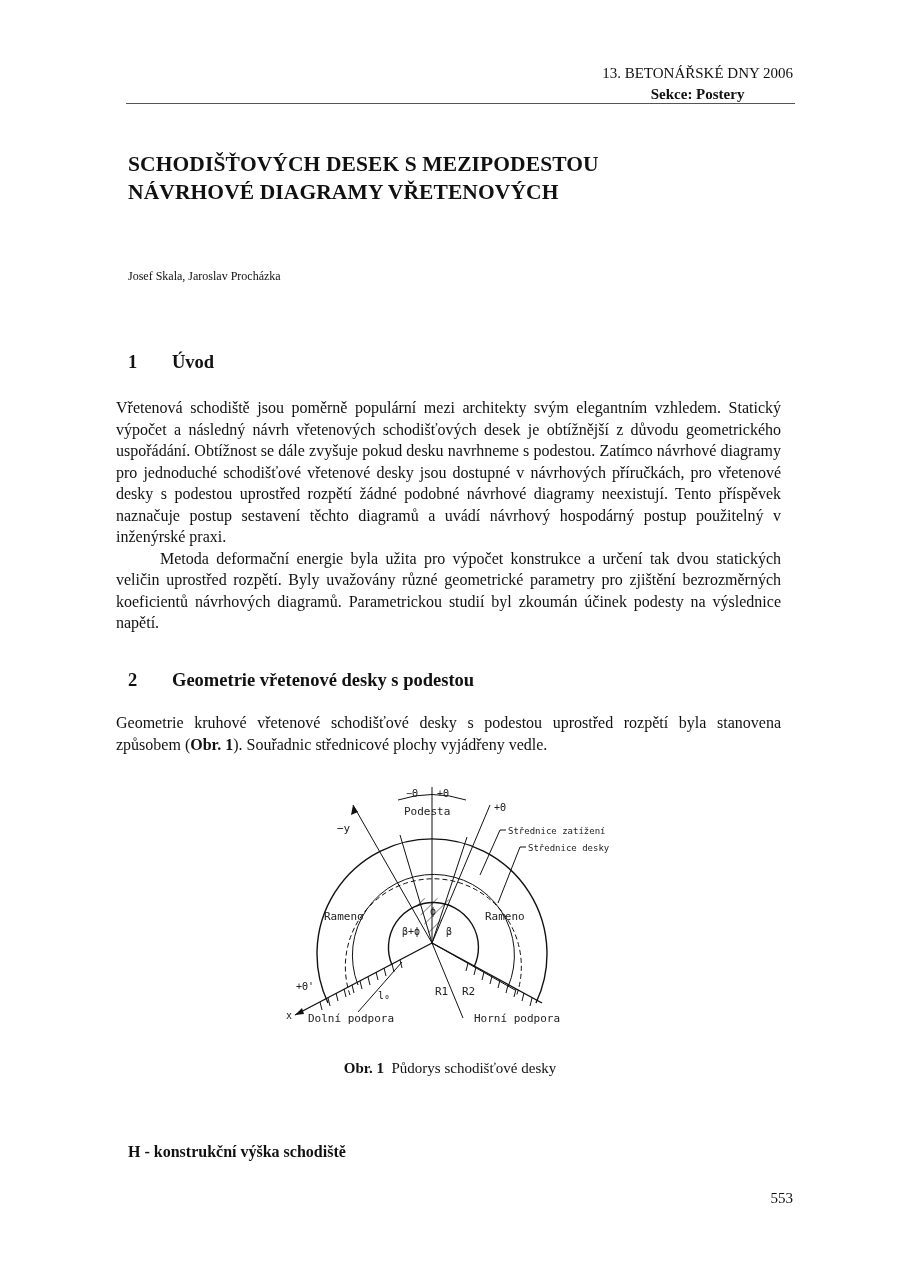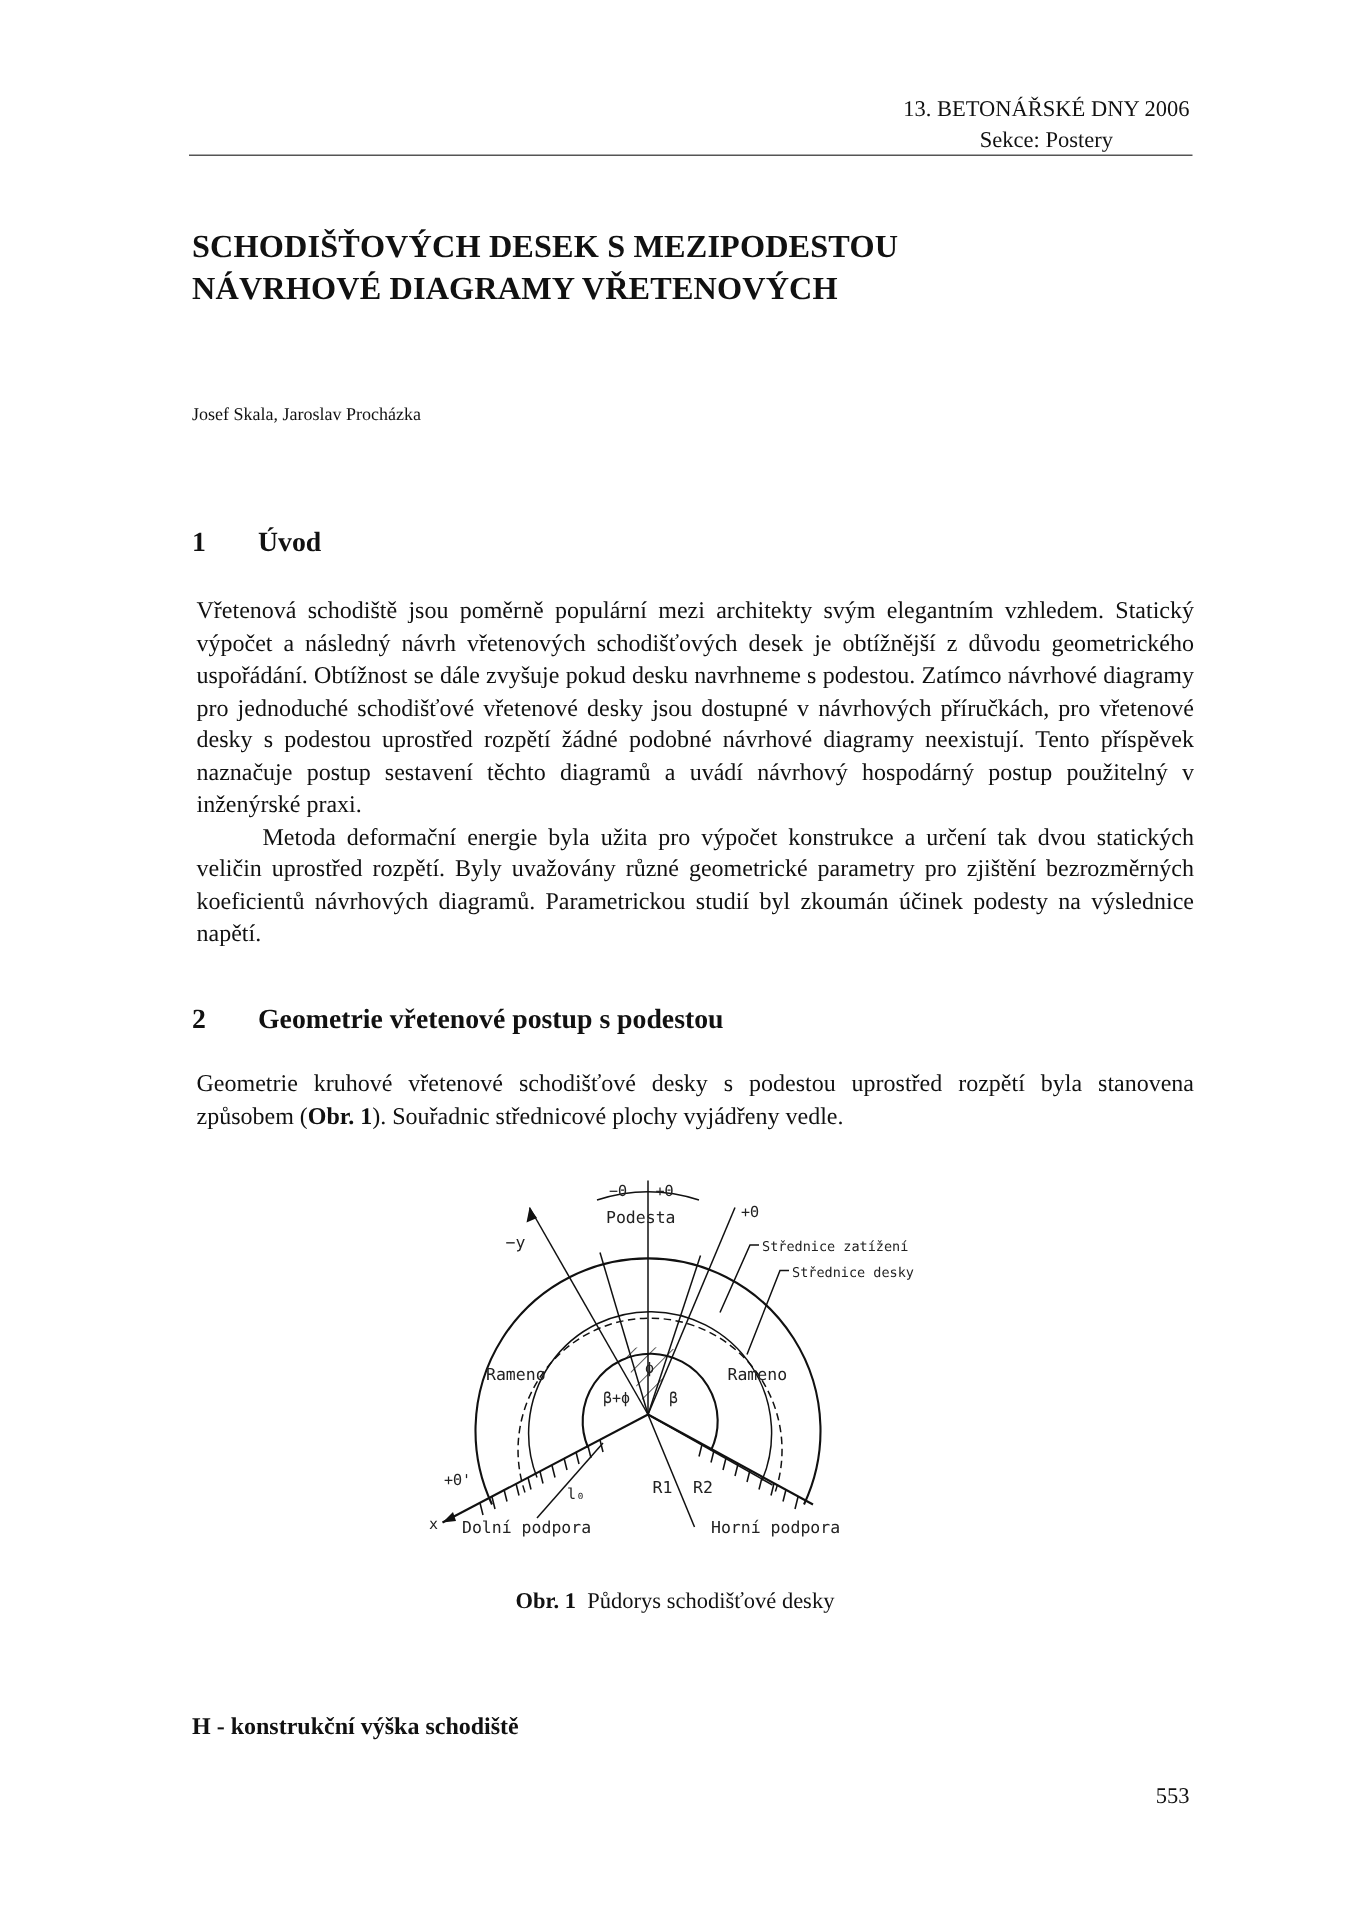--- a/index.html
+++ b/index.html
@@ -1,25 +1,25 @@
 <!DOCTYPE html>
 <html><head>
 <meta charset="utf-8">
 <style>
   html, body { margin: 0; padding: 0; background: #ffffff; }
   body { width: 900px; height: 1272px; position: relative; overflow: hidden;
          font-family: "Liberation Serif", "DejaVu Serif", serif; color: #111; }
   .hdr { position: absolute; right: 107px; top: 63px; text-align: center; font-size: 15px; line-height: 21px; }
-  .hdr .b { font-weight: normal; }
+  .hdr .b { font-weight: bold; }
   .rule { position: absolute; left: 126px; top: 103px; width: 669px; height: 0; border-top: 1px solid #555; }
   .title { position: absolute; left: 128px; top: 150px; font-size: 21.5px; font-weight: bold; line-height: 28px; letter-spacing: 0.1px; }
   .authors { position: absolute; left: 128px; top: 269px; font-size: 12px; }
   .h1 { position: absolute; left: 128px; font-size: 18.5px; font-weight: bold; }
   .h1 .num { display: inline-block; width: 44px; }
-  .para { position: absolute; left: 131px; width: 665px; font-size: 16px; line-height: 21.5px; text-align: justify; font-family: Liberation Serif, serif; }
+  .para { position: absolute; left: 116px; width: 665px; font-size: 16px; line-height: 21.5px; text-align: justify; font-family: Liberation Serif, serif; }
   .para p { margin: 0; }
   .para p.indent { text-indent: 44px; }
   .fig { position: absolute; left: 280px; top: 775px; width: 340px; height: 255px; }
   .caption { position: absolute; left: 0; width: 900px; top: 1060px; text-align: center; font-size: 15px; }
   .caption b { font-weight: bold; }
   .line-h { position: absolute; left: 128px; top: 1143px; font-size: 16px; font-weight: bold; }
   .pageno { position: absolute; right: 107px; top: 1190px; font-size: 15px; }
   svg text { font-family: "DejaVu Sans Mono", monospace; fill: #222; }
 </style>
 </head>
@@ -41,21 +41,21 @@
 <div class="h1" style="top:352px;">
   <span class="num">1</span><span>Úvod</span>
 </div>
 
 <div class="para" style="top:397px;">
   <p>Vřetenová schodiště jsou poměrně populární mezi architekty svým elegantním vzhledem. Statický výpočet a následný návrh vřetenových schodišťových desek je obtížnější z důvodu geometrického uspořádání. Obtížnost se dále zvyšuje pokud desku navrhneme s podestou. Zatímco návrhové diagramy pro jednoduché schodišťové vřetenové desky jsou dostupné v návrhových příručkách, pro vřetenové desky s podestou uprostřed rozpětí žádné podobné návrhové diagramy neexistují. Tento příspěvek naznačuje postup sestavení těchto diagramů a uvádí návrhový hospodárný postup použitelný v inženýrské praxi.</p>
   <p class="indent">Metoda deformační energie byla užita pro výpočet konstrukce a určení tak dvou statických veličin uprostřed rozpětí. Byly uvažovány různé geometrické parametry pro zjištění bezrozměrných koeficientů návrhových diagramů. Parametrickou studií byl zkoumán účinek podesty na výslednice napětí.</p>
 </div>
 
 <div class="h1" style="top:670px;">
-  <span class="num">2</span><span>Geometrie vřetenové postup s podestou</span>
+  <span class="num">2</span><span>Geometrie vřetenové desky s podestou</span>
 </div>
 
 <div class="para" style="top:712px;">
   <p><span>Geometrie kruhové vřetenové schodišťové desky s podestou uprostřed rozpětí byla stanovena způsobem (</span><b>Obr. 1</b><span>). Souřadnic střednicové plochy vyjádřeny vedle.</span></p>
 </div>
 
 <div class="fig">
   <svg width="340" height="255" viewBox="0 0 340 255" xmlns="http://www.w3.org/2000/svg">
     <defs>
       <pattern id="hatch" patternUnits="userSpaceOnUse" width="9" height="9" patternTransform="rotate(45)">

